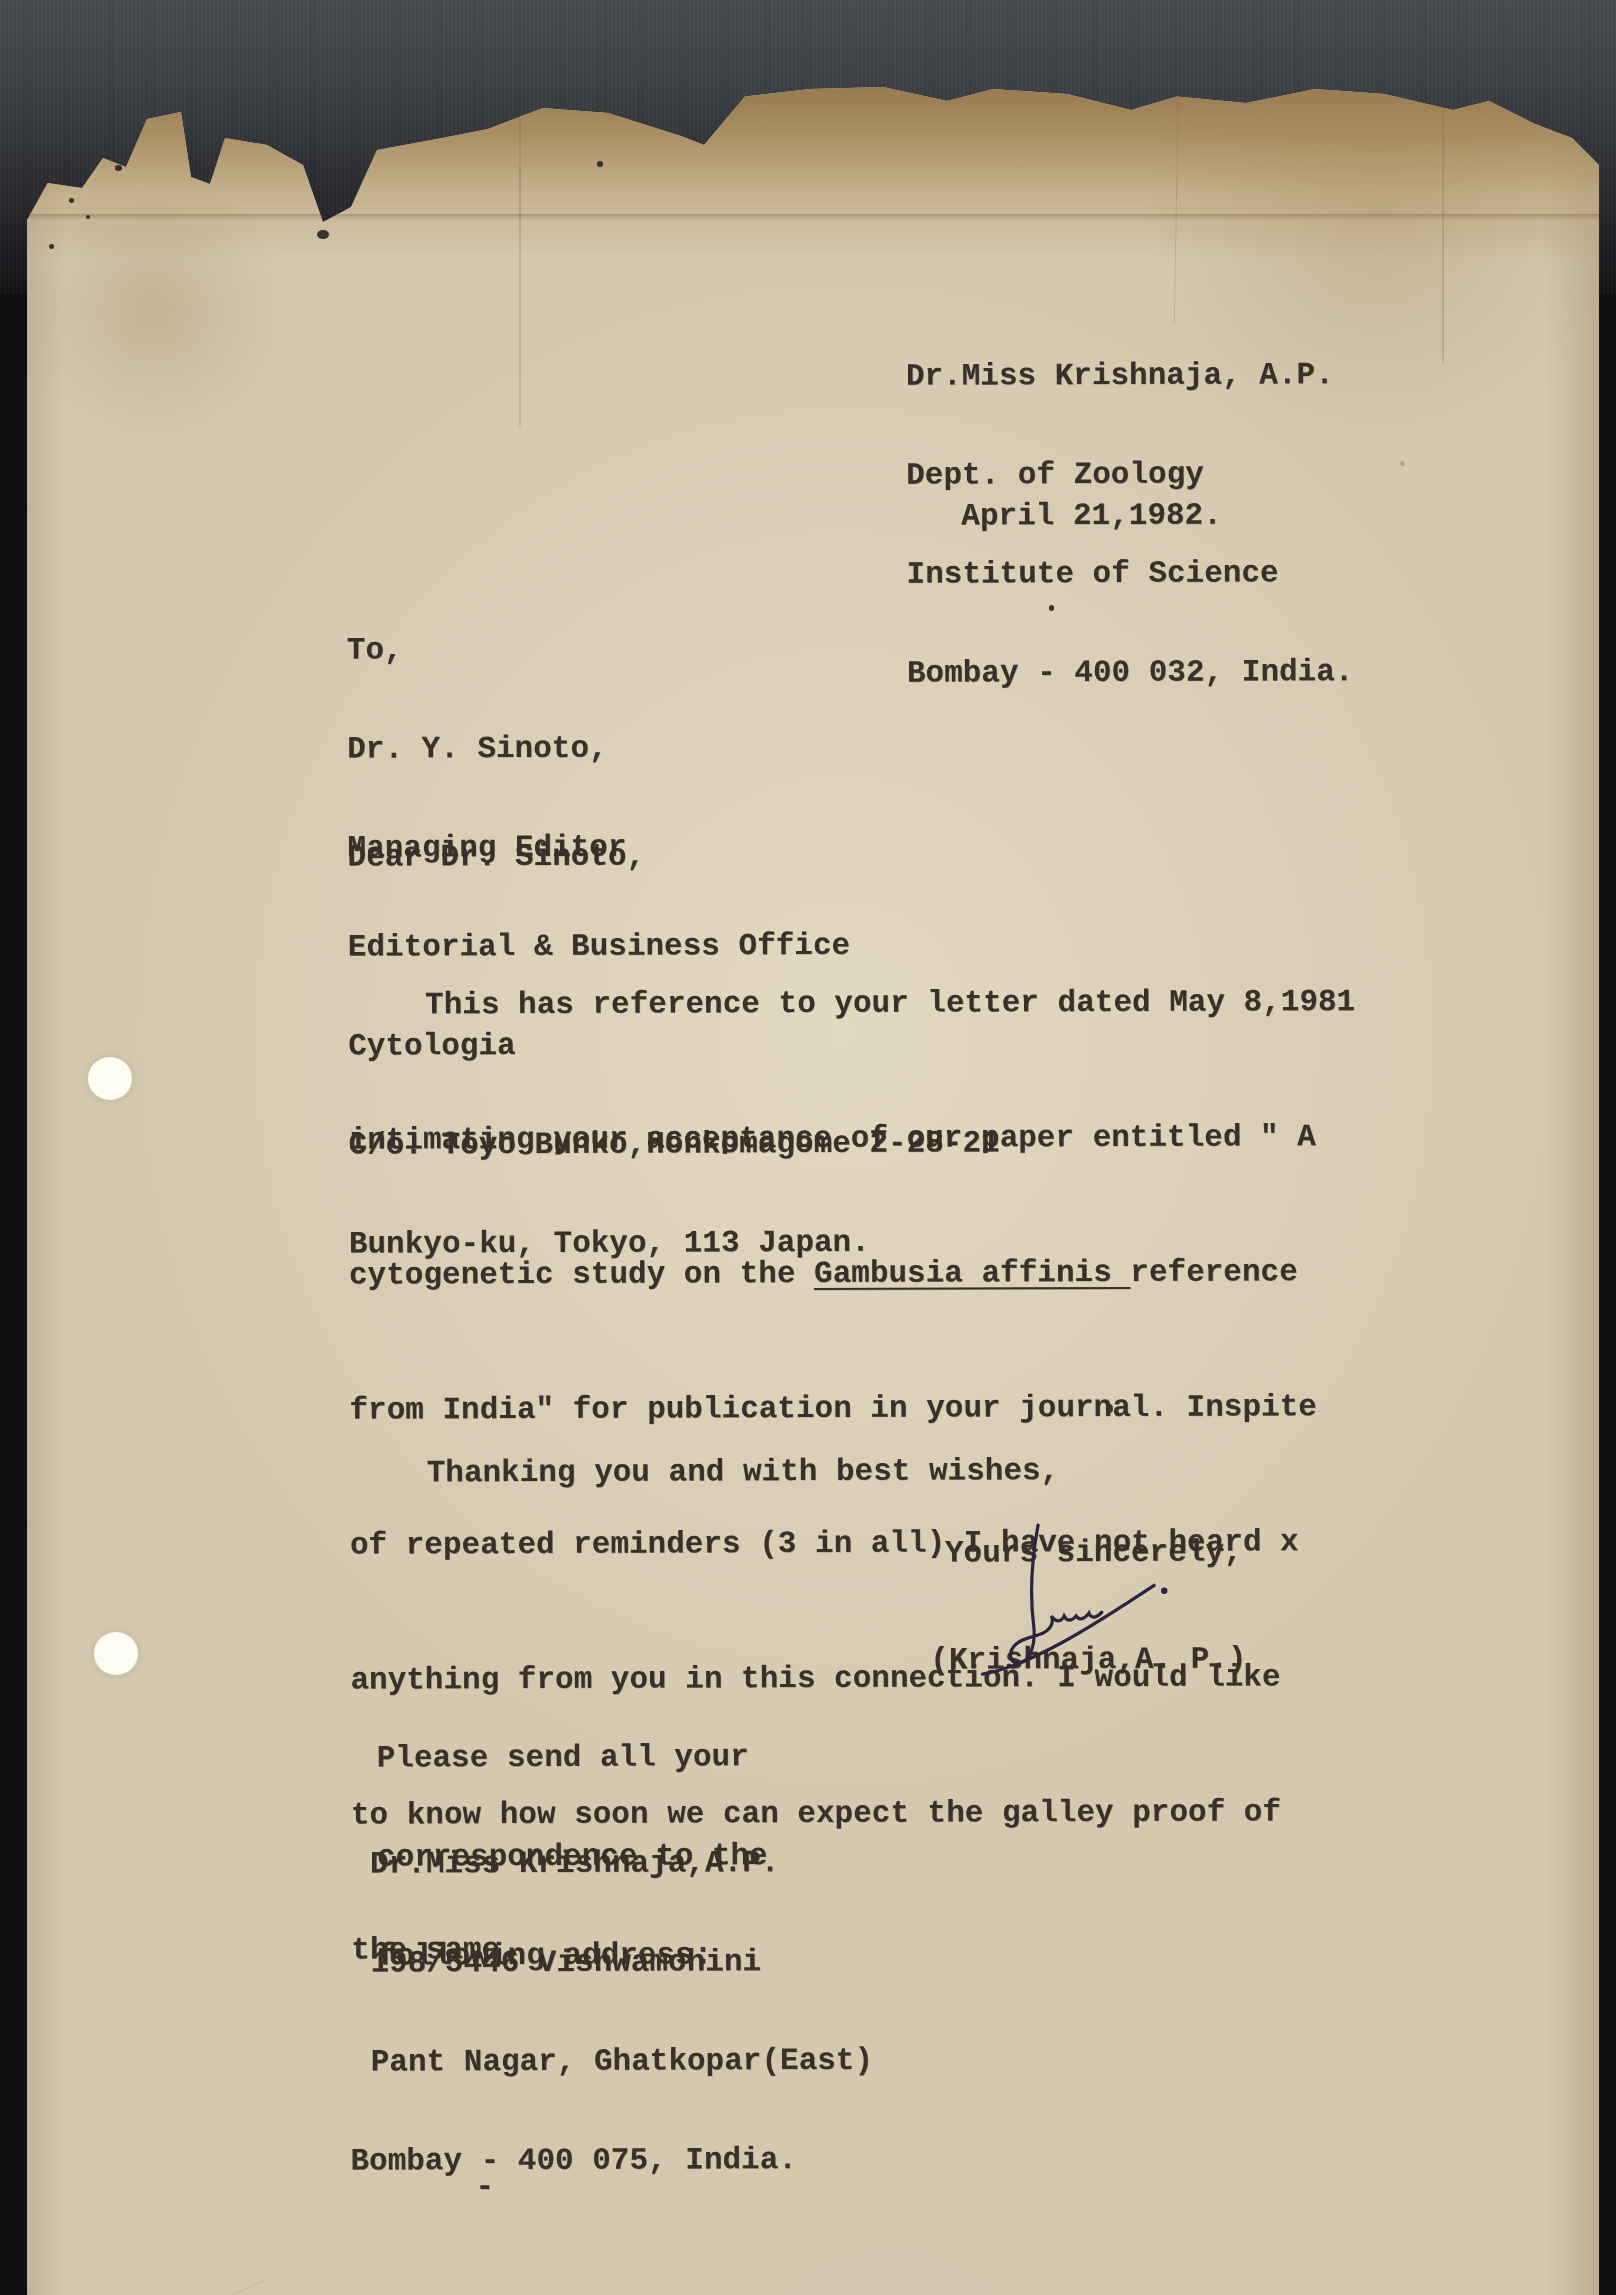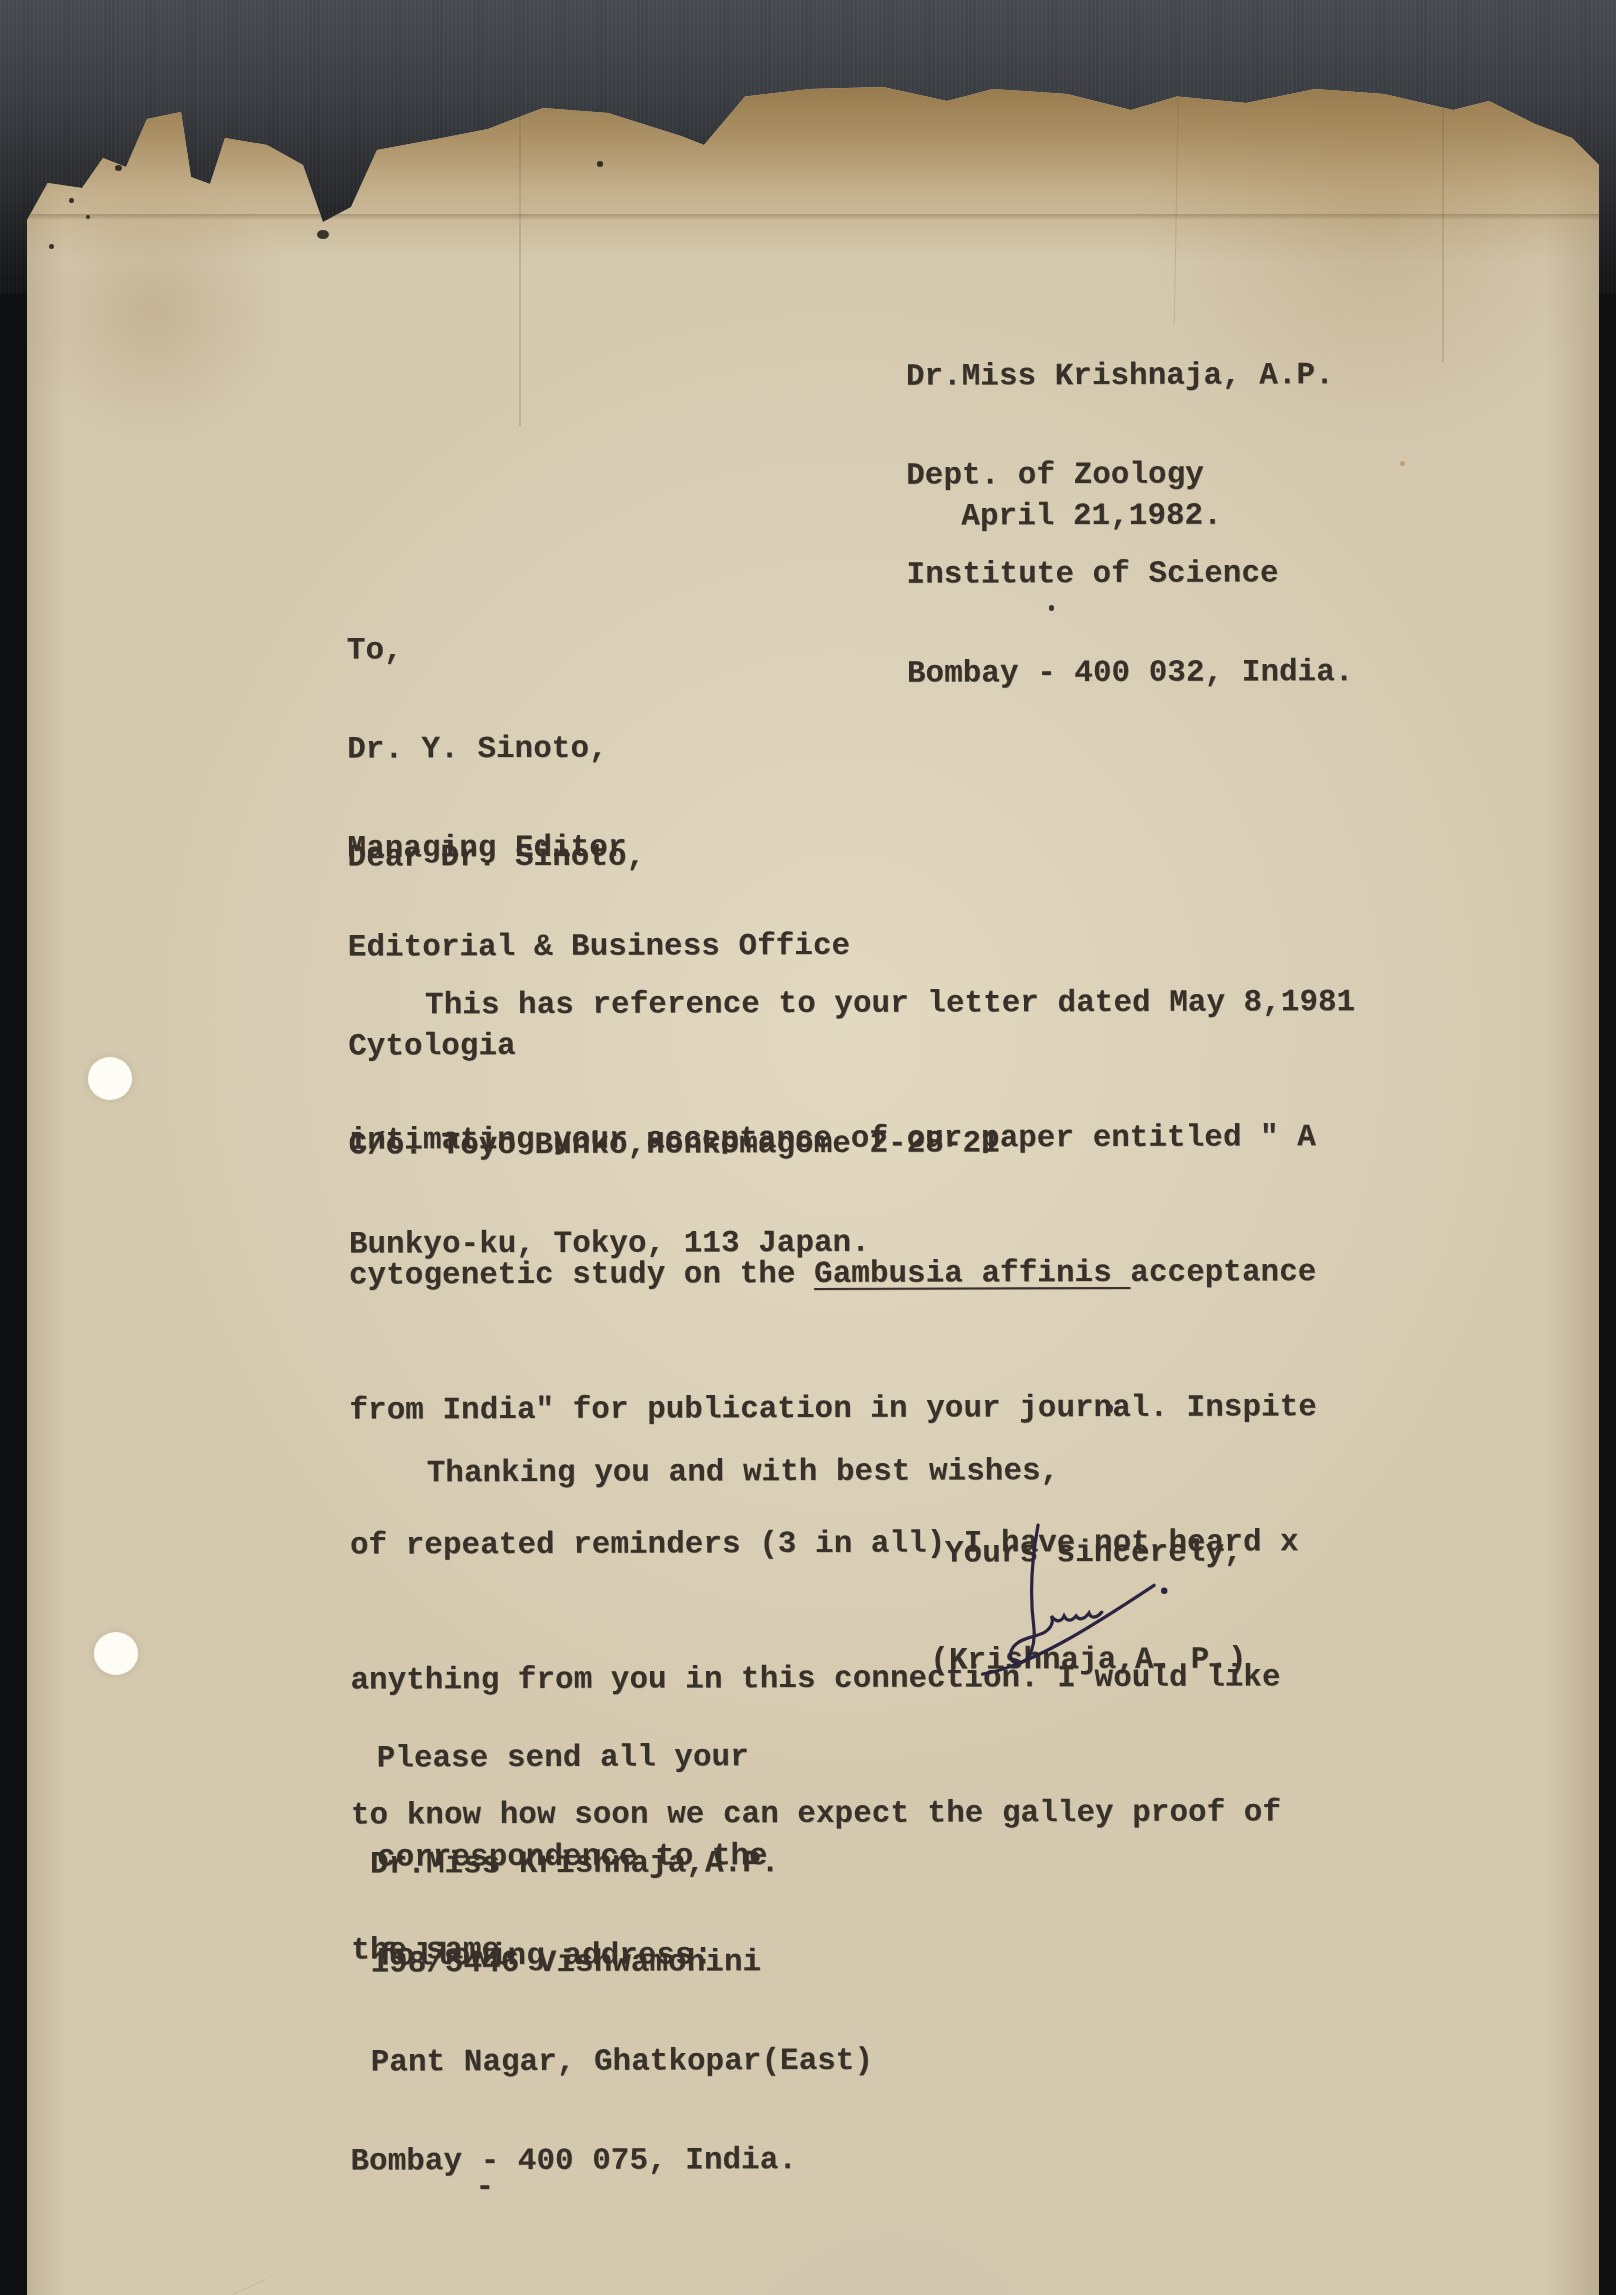--- a/index.html
+++ b/index.html
@@ -114,21 +114,21 @@
       <div>Cytologia</div>
       <div>C/o. Toyo Bunko,Honkomagome 2-28-21</div>
       <div>Bunkyo-ku, Tokyo, 113 Japan.</div>
     </div>
 
     <div class="type" style="left:322px;top:771px;">Dear Dr. Sinoto,</div>
 
     <div class="type body-block" style="left:322px;top:835px;">
       <div class="line indent">This has reference to your letter dated May 8,1981</div>
       <div class="line">intimating your acceptance of our paper entitled " A</div>
-      <div class="line"><span>cytogenetic study on the </span><span class="species">Gambusia affinis </span><span>acceptance</span></div>
+      <div class="line"><span>cytogenetic study on the </span><span class="species">Gambusia affinis </span><span>reference</span></div>
       <div class="line">from India" for publication in your journal. Inspite</div>
       <div class="line">of repeated reminders (3 in all) I have not heard x</div>
       <div class="line">anything from you in this connection. I would like</div>
       <div class="line">to know how soon we can expect the galley proof of</div>
       <div class="line">the same.</div>
     </div>
 
     <div class="type" style="left:399px;top:1387px;">Thanking you and with best wishes,</div>
 
     <div class="type" style="left:917px;top:1469px;">Yours sincerely,</div>

